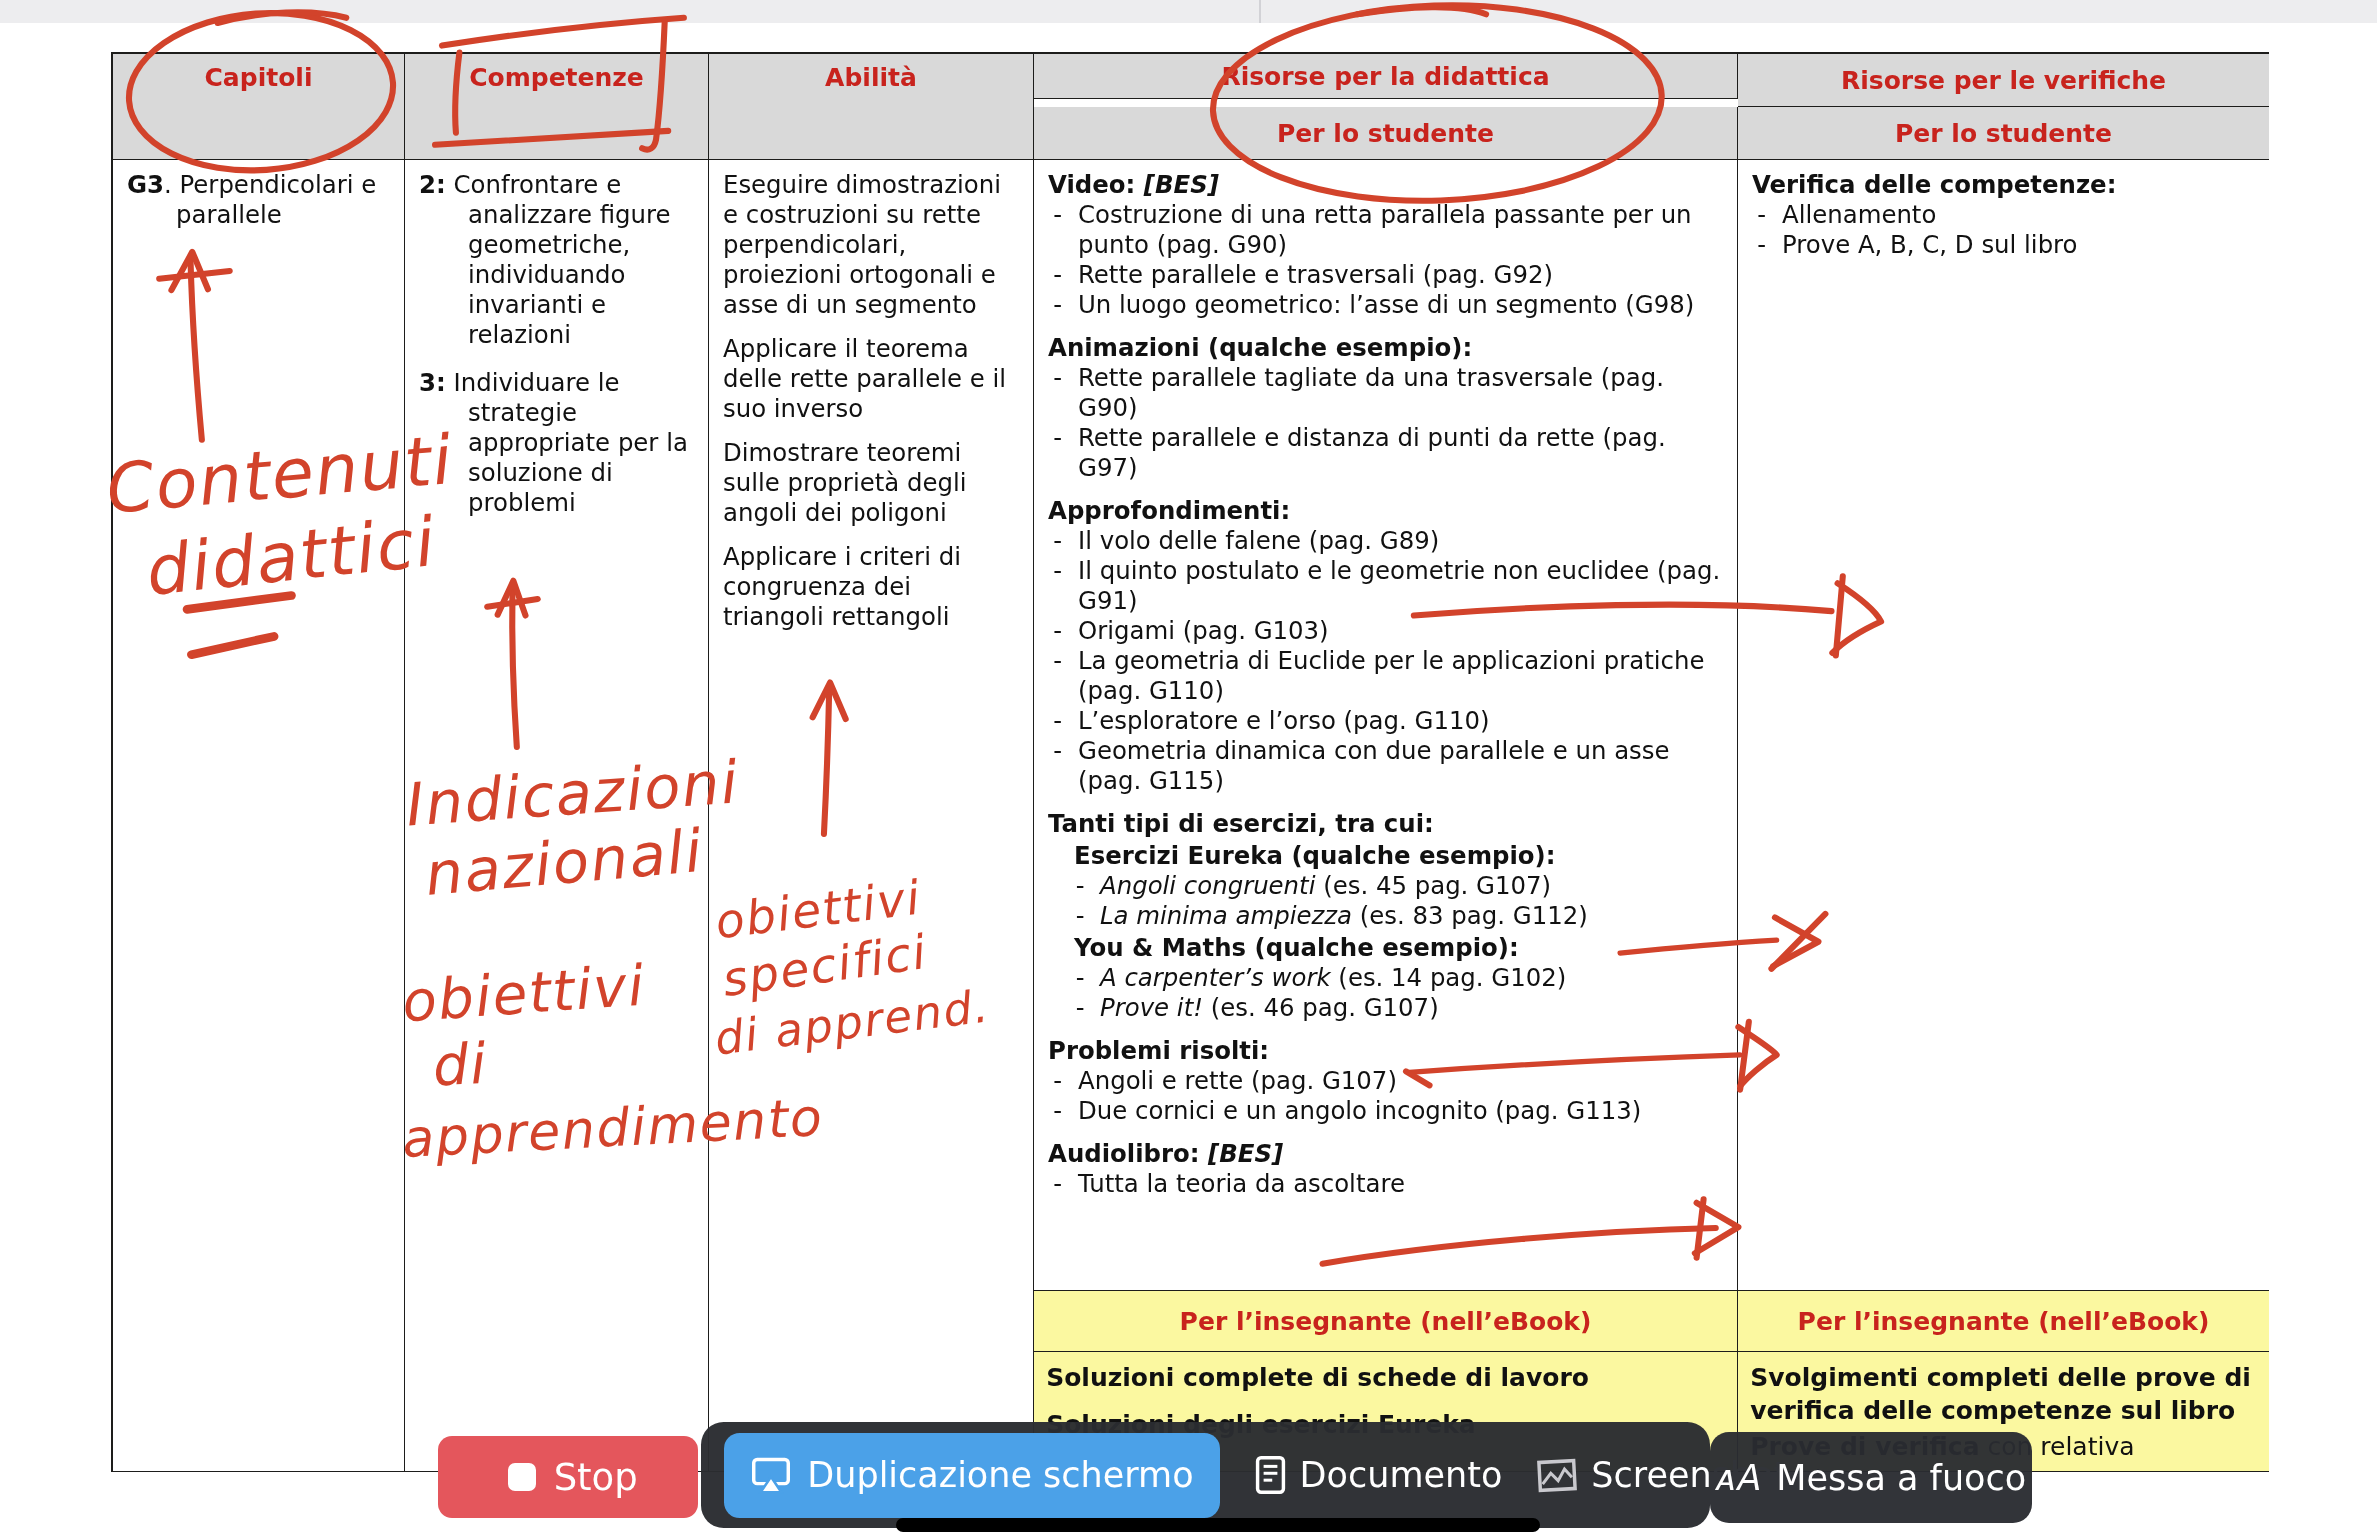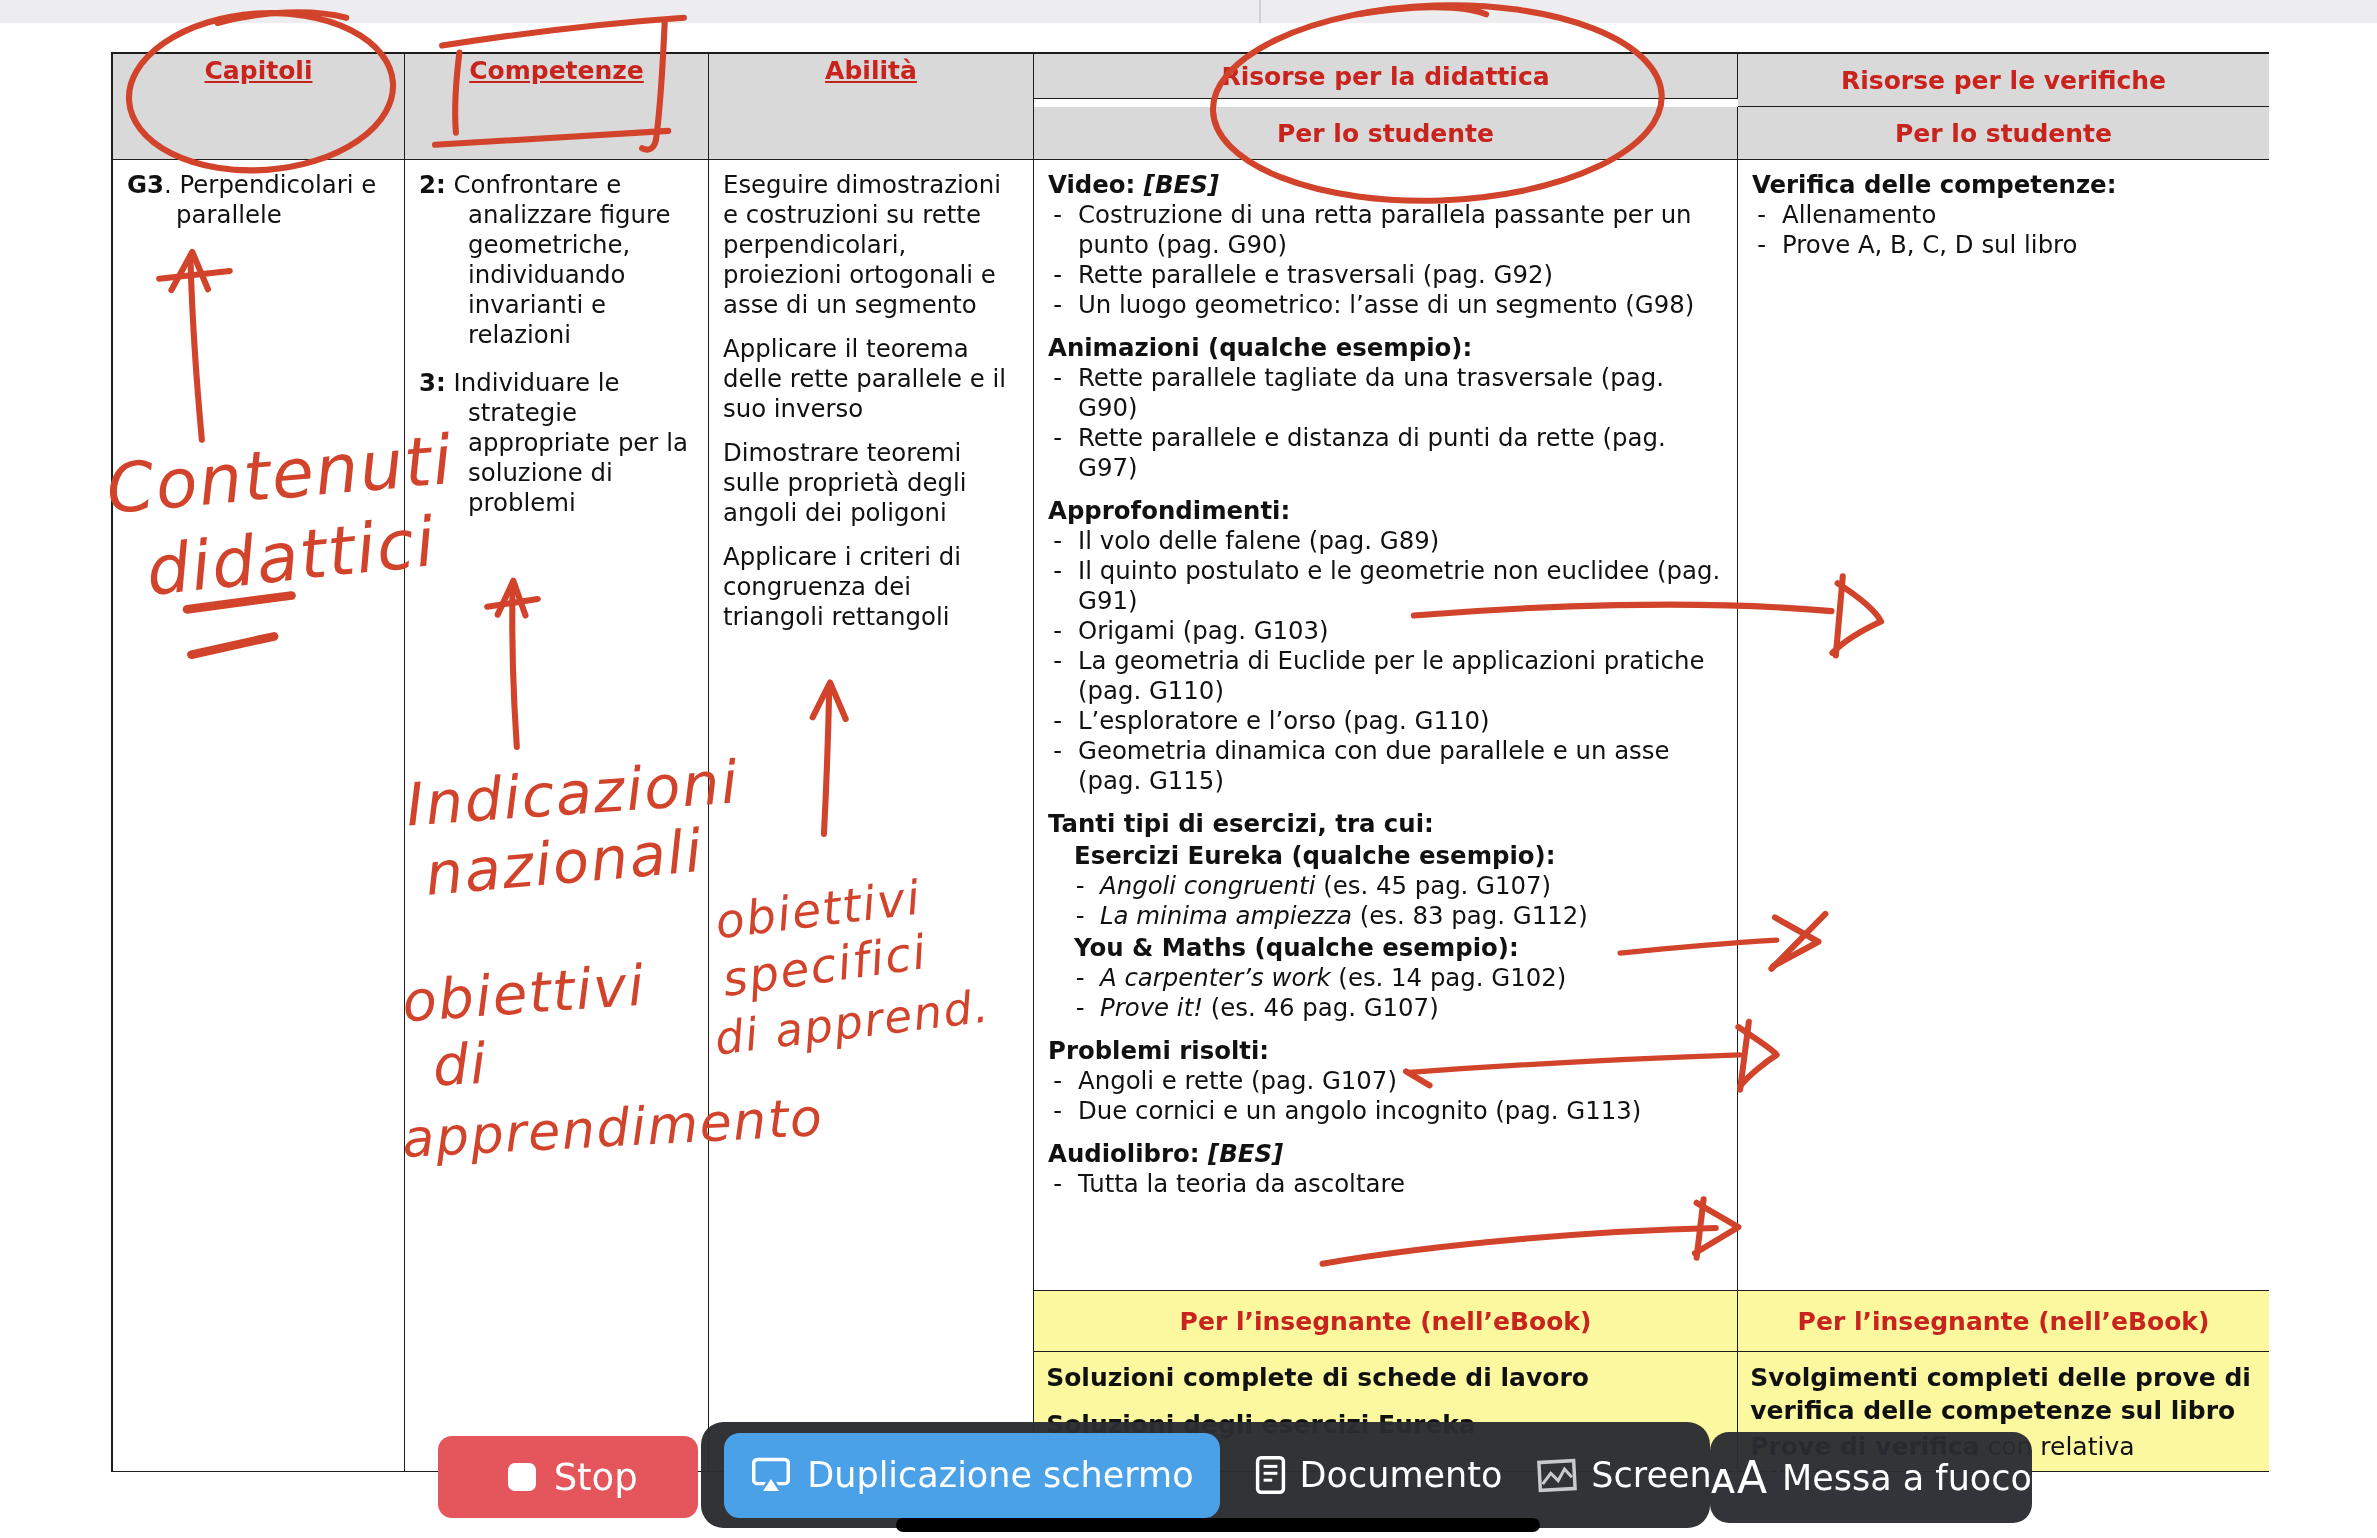--- a/index.html
+++ b/index.html
@@ -9,21 +9,21 @@
   }
   .topstrip { position:absolute; left:0; top:0; width:2377px; height:22.6px; background:#ededef; }
   .topstrip .divider { position:absolute; left:1259px; top:0; width:1.7px; height:22.6px; background:#d2d2d6; }
 
   
   .tbl { position:absolute; left:111px; top:52px; width:2158px; height:1420px;
          border:2.6px solid #1d1d1b; box-sizing:border-box; background:#fff; }
   .cell { position:absolute; box-sizing:border-box; border-right:1.7px solid #1d1d1b; border-bottom:1.7px solid #1d1d1b; overflow:hidden; }
   .cell.last { border-right:none; }
   .hdr { background:#d9d9d9; color:#c8231d; font-weight:bold; font-size:25px; text-align:center; }
-  .hdr-tall { padding-top:2px;text-decoration:underline; }
+  .hdr-tall { padding-top:9px; }
   .hdr-sub { display:flex; align-items:center; justify-content:center; }
   .body-cell { background:#fff; font-size:24.4px; line-height:30px; padding:10.4px 14px; }
   .yellow { background:#fbf8a0; }
   .yhdr { color:#c8231d; font-weight:bold; font-size:25px; display:flex; align-items:center; justify-content:center; }
   .ybody { font-weight:bold; font-size:25px; line-height:33px; padding:8.7px 12.2px; }
 
   .hang { padding-left:49px; text-indent:-49px; }
   .num { font-weight:bold; }
   .cpar { margin-top:17.4px; }
   .apar { margin-top:14px; }
@@ -51,21 +51,21 @@
   .stop-square { width:28px; height:28px; background:#fff; border-radius:7px; }
   .dark-bar { position:absolute; left:701px; top:1422px; width:1009px; height:106px;
     background:rgba(42,44,49,0.97); border-radius:22.6px; display:flex; align-items:center;
     padding:0 22.6px; box-sizing:border-box; gap:35px; color:#fff; font-size:35px; }
   .blue-btn { height:85px; background:#4ba1e8; border-radius:15.7px; display:flex; align-items:center;
     padding:0 26px; gap:15.7px; color:#fff; font-size:35px; flex:0 0 auto; }
   .bar-item { display:flex; align-items:center; gap:14px; flex:0 0 auto; }
   .focus-btn { position:absolute; left:1710px; top:1432px; width:322px; height:91px;
     background:rgba(42,44,49,0.96); border-radius:19px; display:flex; align-items:center; justify-content:center;
     gap:14px; color:#fff; font-size:35px; }
-  .aa-icon { font-size:44px; letter-spacing:0.9px; }
+  .aa-icon { font-size:35px; letter-spacing:0.9px;font-style:italic; }
   .home-indicator { position:absolute; left:896px; top:1518px; width:644px; height:14px;
     border-radius:7px; background:#000; }
   .icon-svg { display:block; }
 </style>
 </head>
 <body>
 
 <div class="page">
 
   <div class="topstrip">

